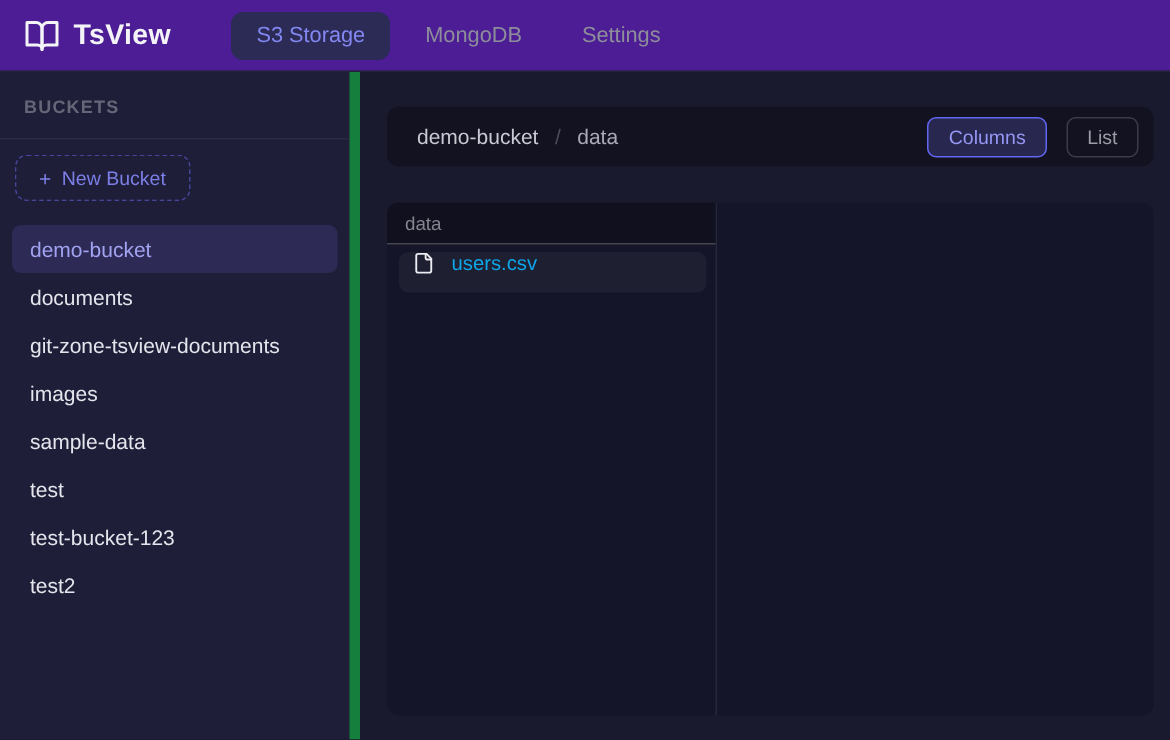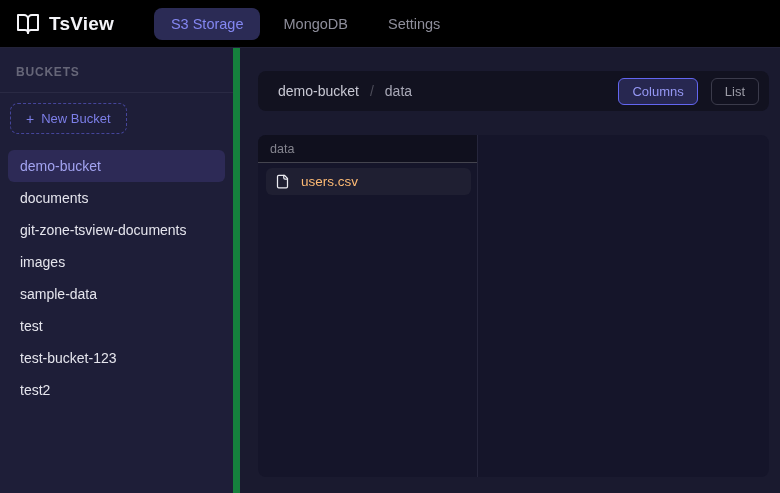--- a/index.html
+++ b/index.html
@@ -7,21 +7,21 @@
   body {
     font-family: "Liberation Sans", "DejaVu Sans", sans-serif;
     background: #1a1a2f;
     overflow: hidden;
     position: relative;
   }
 
   
   .navbar {
     height: 48px;
-    background: #000000;
+    background: #4c1d95;
     border-bottom: 1px solid #222238;
     display: flex;
     align-items: center;
     padding: 0 16px;
   }
   .logo { display: flex; align-items: center; gap: 9px; }
   .logo svg { display: block; }
   .logo-title { color: #f4f4f8; font-size: 19px; font-weight: bold; letter-spacing: 0.2px; }
   .nav-tabs { display: flex; align-items: center; gap: 6px; margin-left: 40px; }
   .nav-tab {
@@ -143,27 +143,26 @@
     line-height: 28px;
     padding: 0 12px;
     background: #10101e;
     border-bottom: 1px solid #44444f;
     color: #85858f;
     font-size: 12.5px;
   }
   .column-body { padding: 5px 6px 0 8px; }
   .file-row {
     display: flex;
-    align-items: center;
     gap: 11px;
     height: 27px;
     padding: 0 9px;
     background: #1f1f32;
     border-radius: 6px;
-    color: #fdba74;
+    color: #0ea5e9;
     font-size: 13.5px;
     cursor: pointer;
   }
   .file-row svg { display: block; flex: 0 0 auto; }
 </style>
 </head>
 <body>
 
 <header class="navbar">
   <div class="logo">

